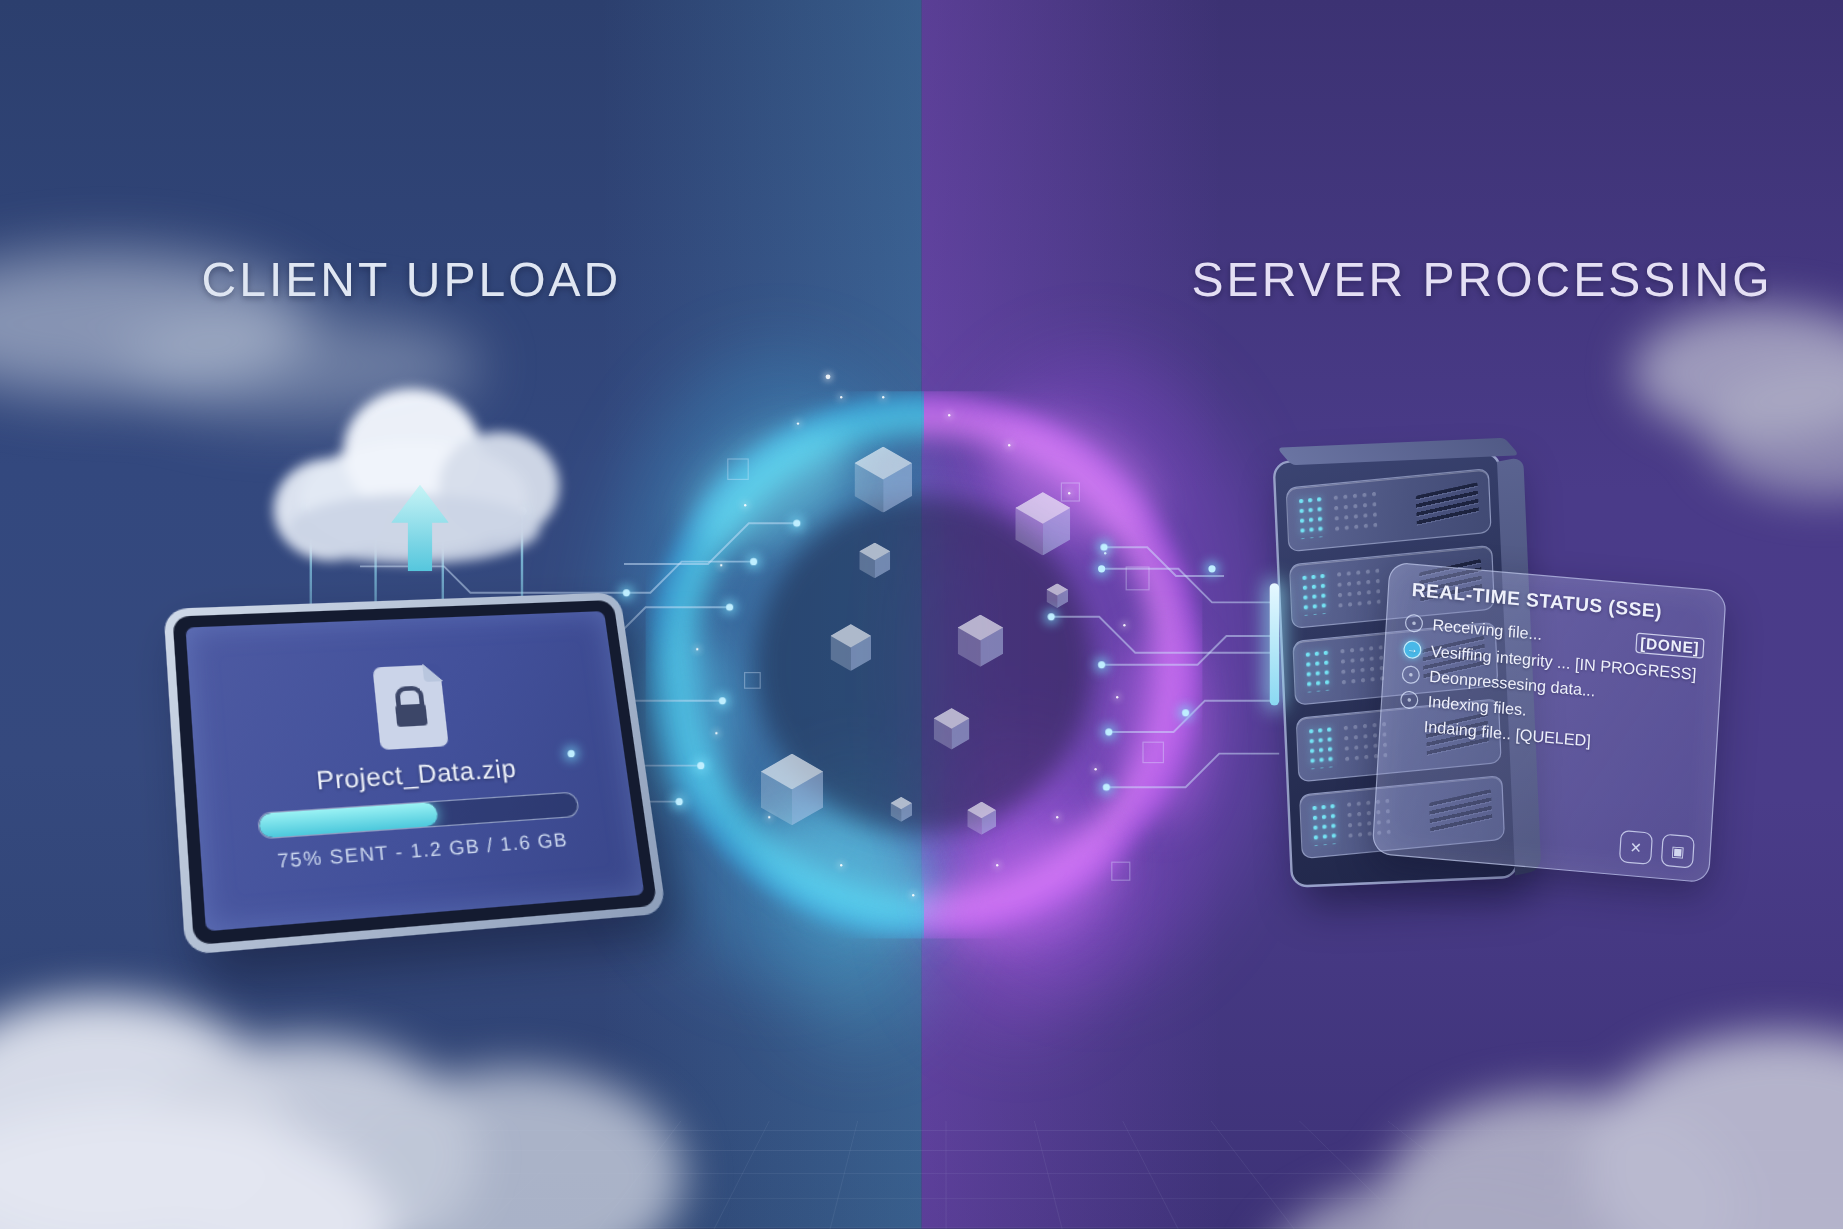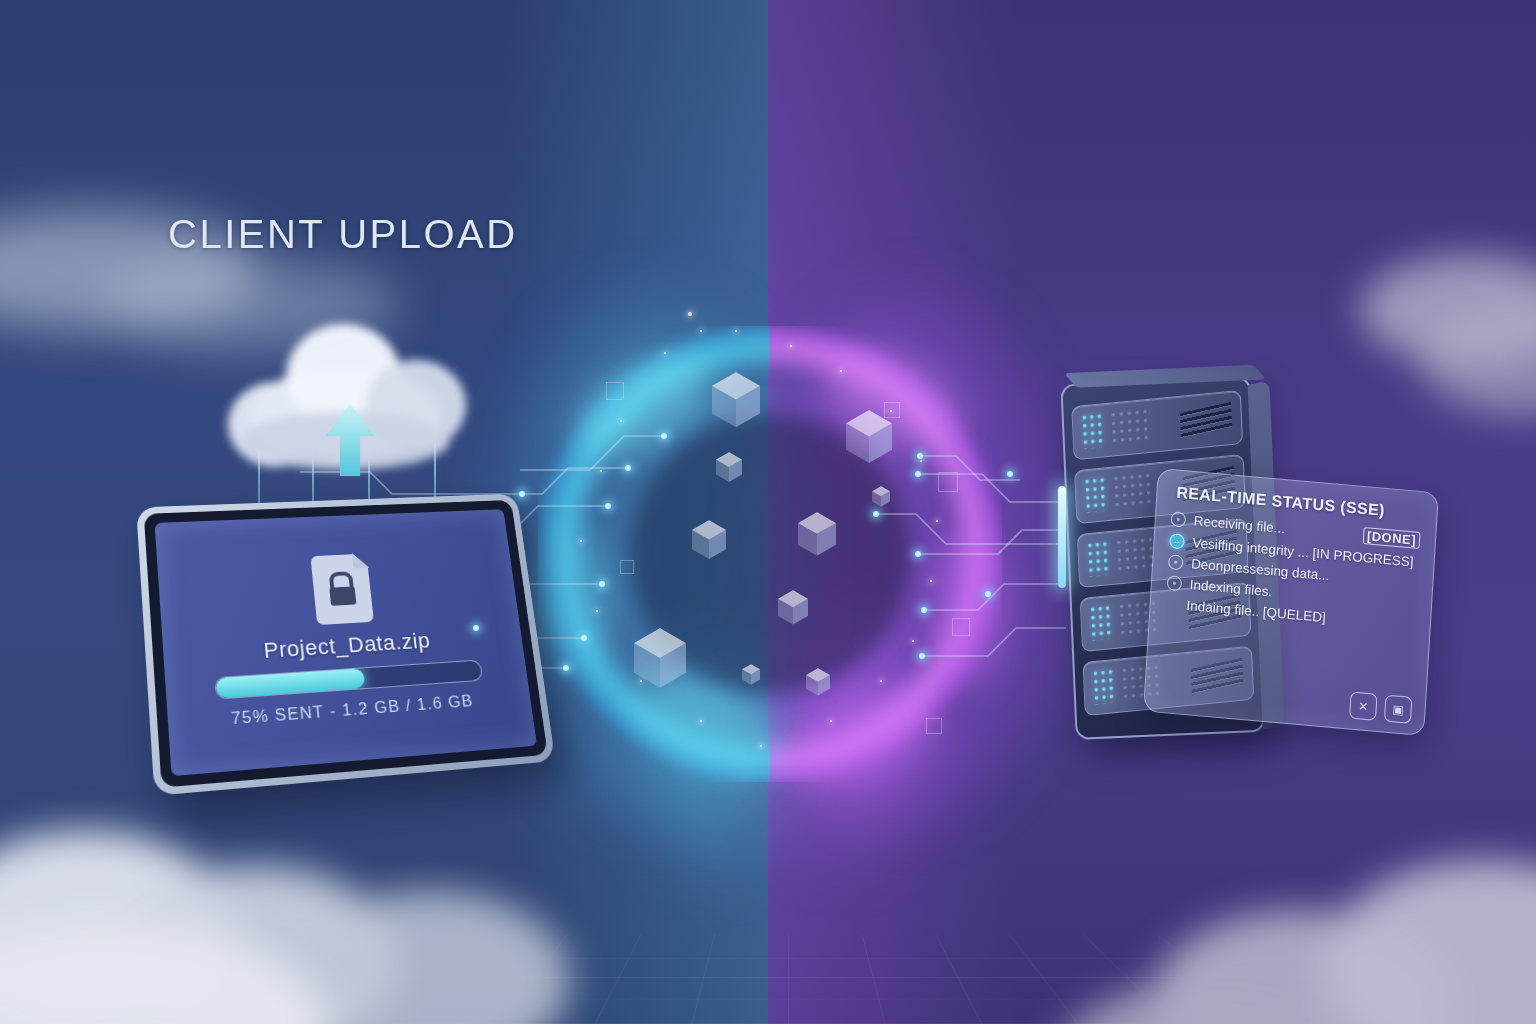--- a/index.html
+++ b/index.html
@@ -207,20 +207,21 @@
     <div class="p" style="left:20px;top:10px;width:220px;height:110px;background:rgba(186,186,206,.75);"></div>
     <div class="p" style="left:80px;top:60px;width:200px;height:110px;background:rgba(176,176,198,.65);"></div>
   </div>
   <div class="cloud soft" style="left:1040px;top:830px;width:620px;height:300px;">
     <div class="p" style="left:110px;top:80px;width:300px;height:190px;background:rgba(178,178,200,.92);"></div>
     <div class="p" style="left:280px;top:30px;width:330px;height:220px;background:rgba(186,186,208,.95);"></div>
     <div class="p" style="left:10px;top:150px;width:320px;height:190px;background:rgba(170,170,194,.88);"></div>
   </div>
 
   <div class="title title-left">CLIENT UPLOAD</div>
+  <div class="title title-right">SERVER PROCESSING</div>
 
   <div class="conn" style="left:258px;top:422px;height:150px;"></div>
   <div class="conn" style="left:312px;top:420px;height:165px;"></div>
   <div class="conn" style="left:368px;top:424px;height:175px;"></div>
   <div class="conn" style="left:434px;top:426px;height:160px;"></div>
   <div class="cloud crisp" style="left:228px;top:322px;width:250px;height:170px;">
     <div class="p" style="left:22px;top:45px;width:190px;height:95px;background:rgba(234,239,248,.98);"></div>
     <div class="p" style="left:0;top:60px;width:95px;height:85px;background:rgba(226,232,244,.96);"></div>
     <div class="p" style="left:58px;top:2px;width:115px;height:105px;background:rgba(240,244,251,.98);"></div>
     <div class="p" style="left:138px;top:38px;width:100px;height:90px;background:rgba(214,221,235,.95);"></div>

